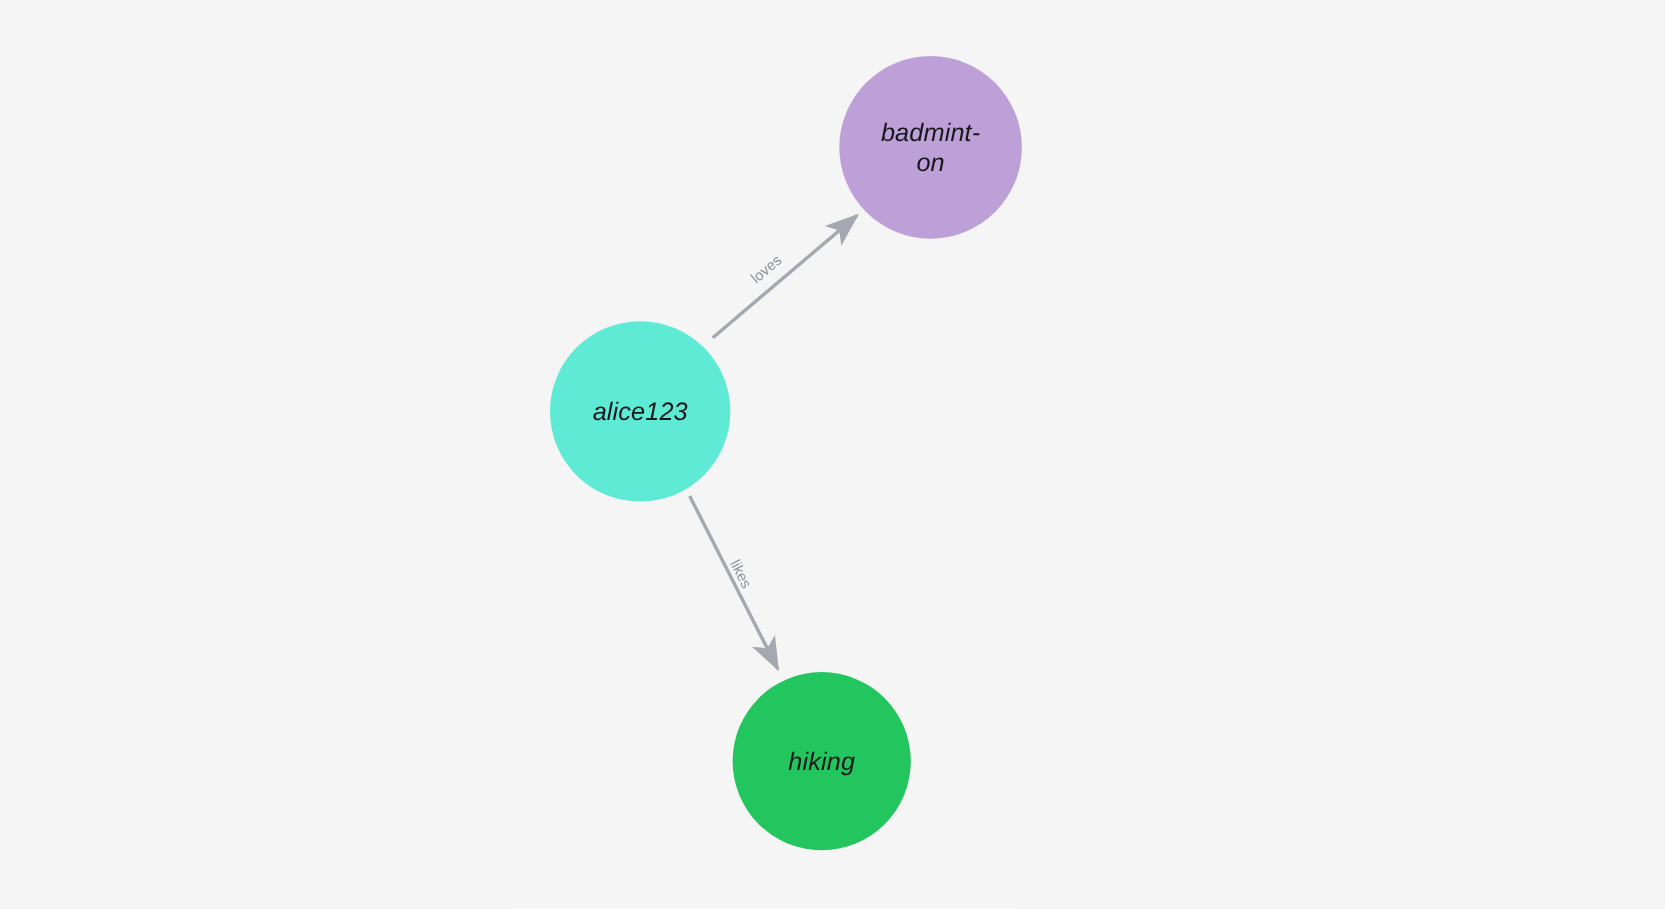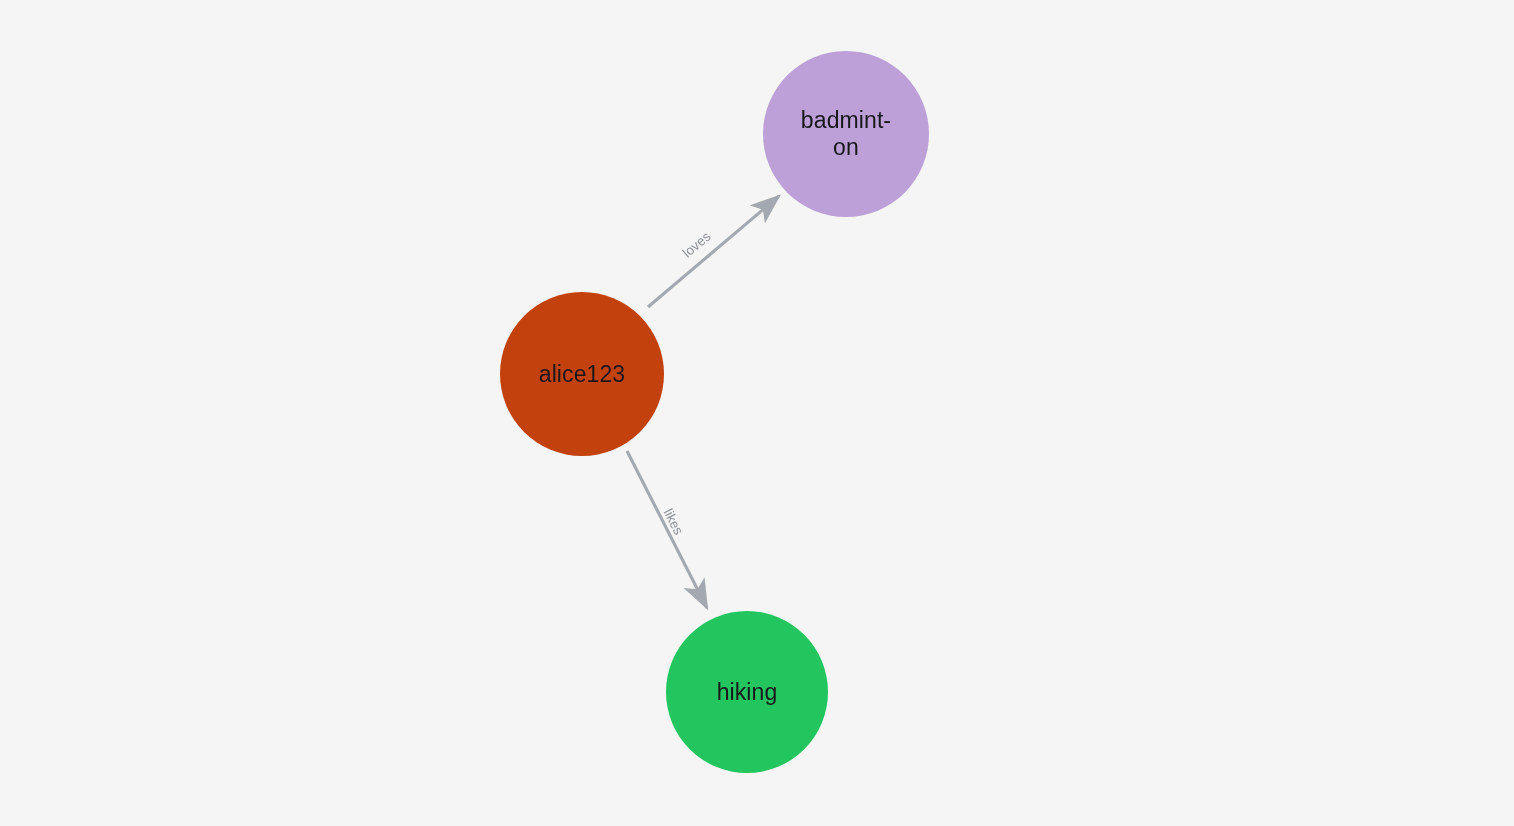--- a/index.html
+++ b/index.html
@@ -37,20 +37,21 @@
   .node-label {
     text-align: center;
     color: #18181b;
     font-family: "Liberation Sans", sans-serif;
     font-size: 23px;
     line-height: 27px;
     letter-spacing: 0.1px;
     user-select: none;
     white-space: pre-line;
     pointer-events: none;
+    font-style: italic;
   }
   .edge-label {
     position: absolute;
     color: #8e9299;
     font-family: "Liberation Sans", sans-serif;
     font-size: 13.5px;
     line-height: 14px;
     white-space: nowrap;
     transform-origin: 50% 50%;
     user-select: none;
@@ -64,21 +65,21 @@
   <svg id="edge-layer" viewBox="0 0 1514 826" width="1514" height="826" xmlns="http://www.w3.org/2000/svg">
     <defs>
       <marker id="arrowhead" markerWidth="10" markerHeight="8" refX="9.2" refY="4" orient="auto" markerUnits="strokeWidth">
         <path d="M0,0.2 L10,4 L0,7.8 L2.4,4 Z" fill="#a4a8b0"></path>
       </marker>
     </defs>
     <line x1="648" y1="307" x2="779" y2="196" stroke="#a4a8b0" stroke-width="3.1" marker-end="url(#arrowhead)"></line>
     <line x1="627" y1="451" x2="707" y2="608" stroke="#a4a8b0" stroke-width="3.1" marker-end="url(#arrowhead)"></line>
   </svg>
 
-  <div class="node" style="left:500px; top:292px; width:164px; height:164px; background:#c2410c;">
+  <div class="node" style="left:500px; top:292px; width:164px; height:164px; background:#5eead4;">
     <span class="node-label">alice123</span>
   </div>
 
   <div class="node" style="left:763px; top:51px; width:166px; height:166px; background:#bda0d8;">
     <span class="node-label">badmint-
 on</span>
   </div>
 
   <div class="node" style="left:666px; top:611px; width:162px; height:162px; background:#22c55e;">
     <span class="node-label">hiking</span>

